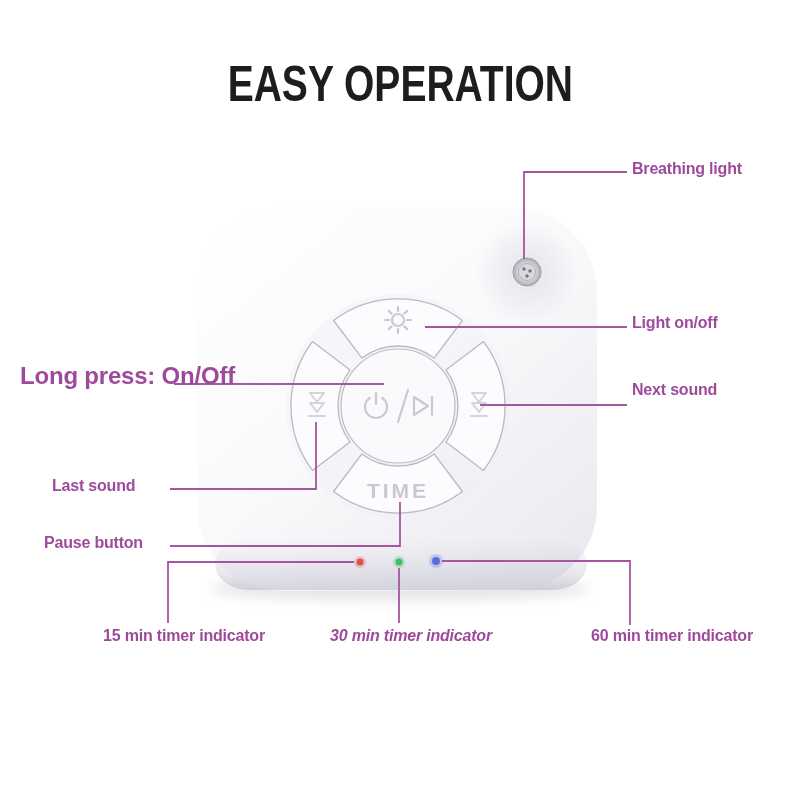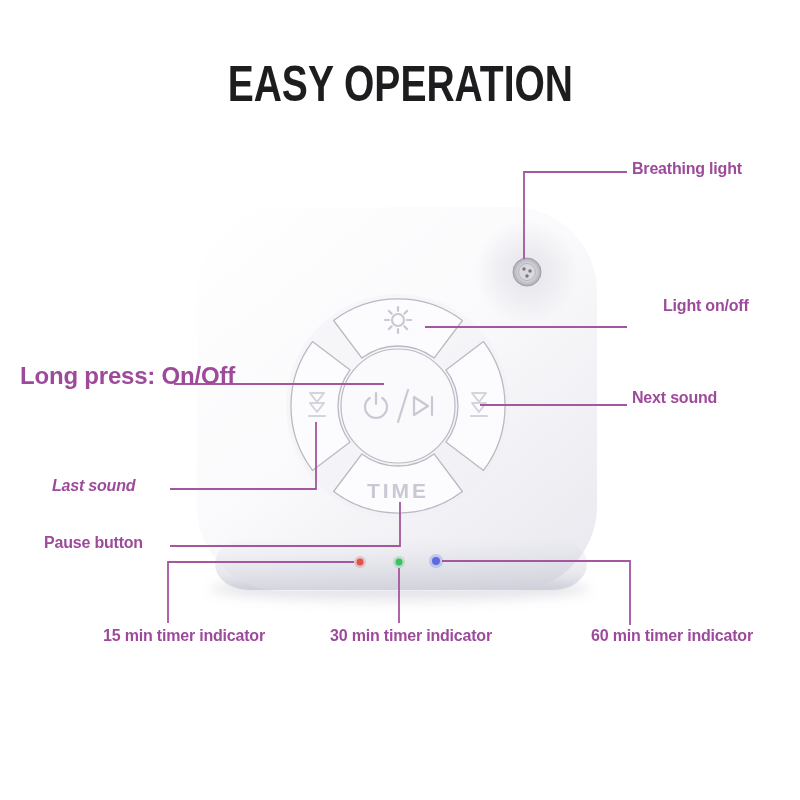--- a/index.html
+++ b/index.html
@@ -134,27 +134,27 @@
       <polyline class="callout" points="174,384 384,384"></polyline>
       <polyline class="callout" points="170,489 316,489 316,422"></polyline>
       <polyline class="callout" points="400,502 400,546 170,546"></polyline>
       <polyline class="callout" points="354,562 168,562 168,623"></polyline>
       <polyline class="callout" points="399,568 399,623"></polyline>
       <polyline class="callout" points="442,561 630,561 630,625"></polyline>
     </g>
   </svg>
 
   <div class="lbl" style="left:632px;top:161px;">Breathing light</div>
-  <div class="lbl" style="left:632px;top:298px;margin-left:31px;">Light on/off</div>
-  <div class="lbl" style="left:632px;top:390px;">Next sound</div>
+  <div class="lbl" style="left:632px;top:315px;">Light on/off</div>
+  <div class="lbl" style="left:632px;top:382px;">Next sound</div>
 
   <div class="lbl small" style="left:20px;top:365px;">
     <div>Long press: On/Off</div>
   </div>
 
-  <div class="lbl" style="left:52px;top:478px;font-style:italic;">Last sound</div>
+  <div class="lbl" style="left:52px;top:478px;">Last sound</div>
   <div class="lbl" style="left:44px;top:535px;">Pause button</div>
 
   <div class="lbl centered" style="left:184px;top:628px;">15 min timer indicator</div>
-  <div class="lbl centered" style="left:411px;top:628px;">30 min timer indicator</div>
+  <div class="lbl centered" style="left:411px;top:628px;font-style:italic;">30 min timer indicator</div>
   <div class="lbl centered" style="left:672px;top:628px;">60 min timer indicator</div>
 
 </div>
 
 </body></html>

